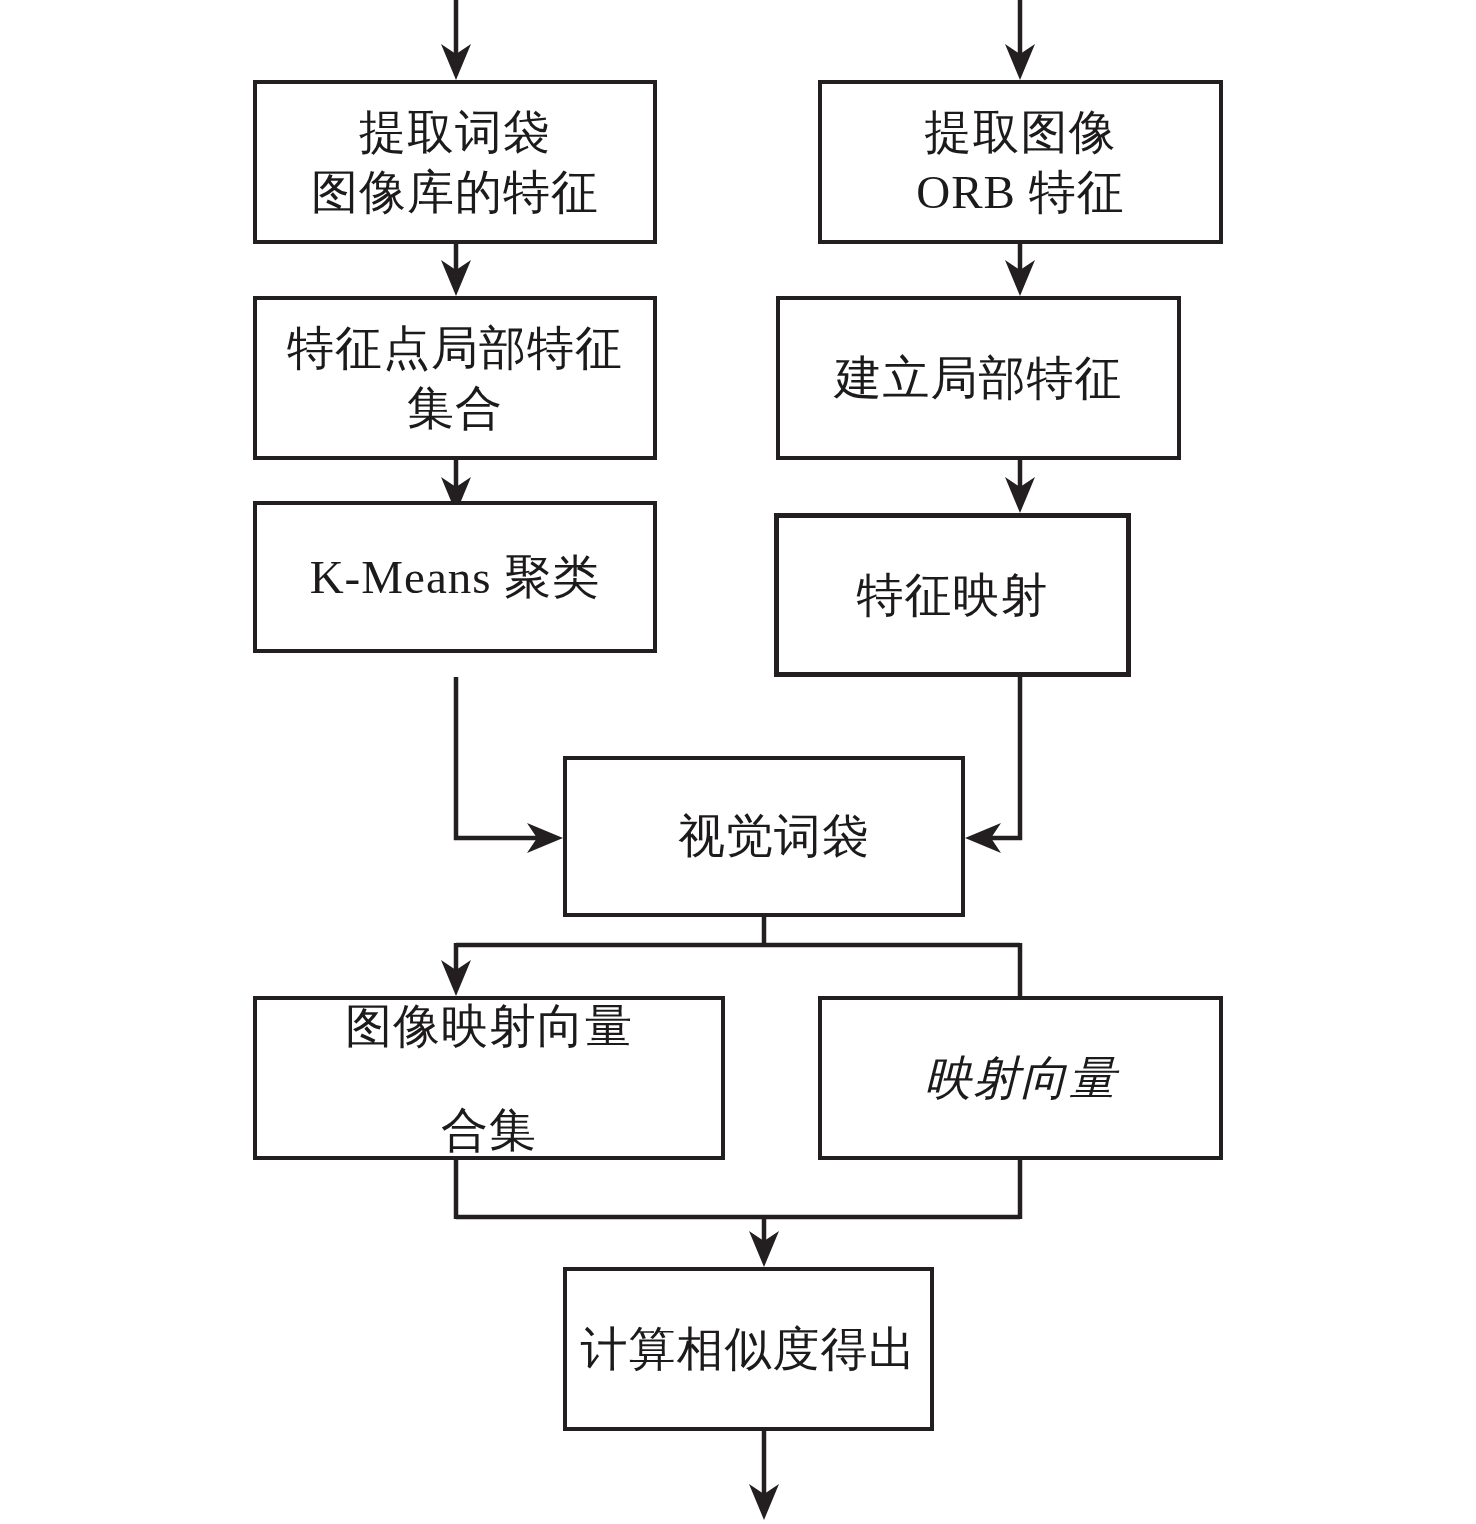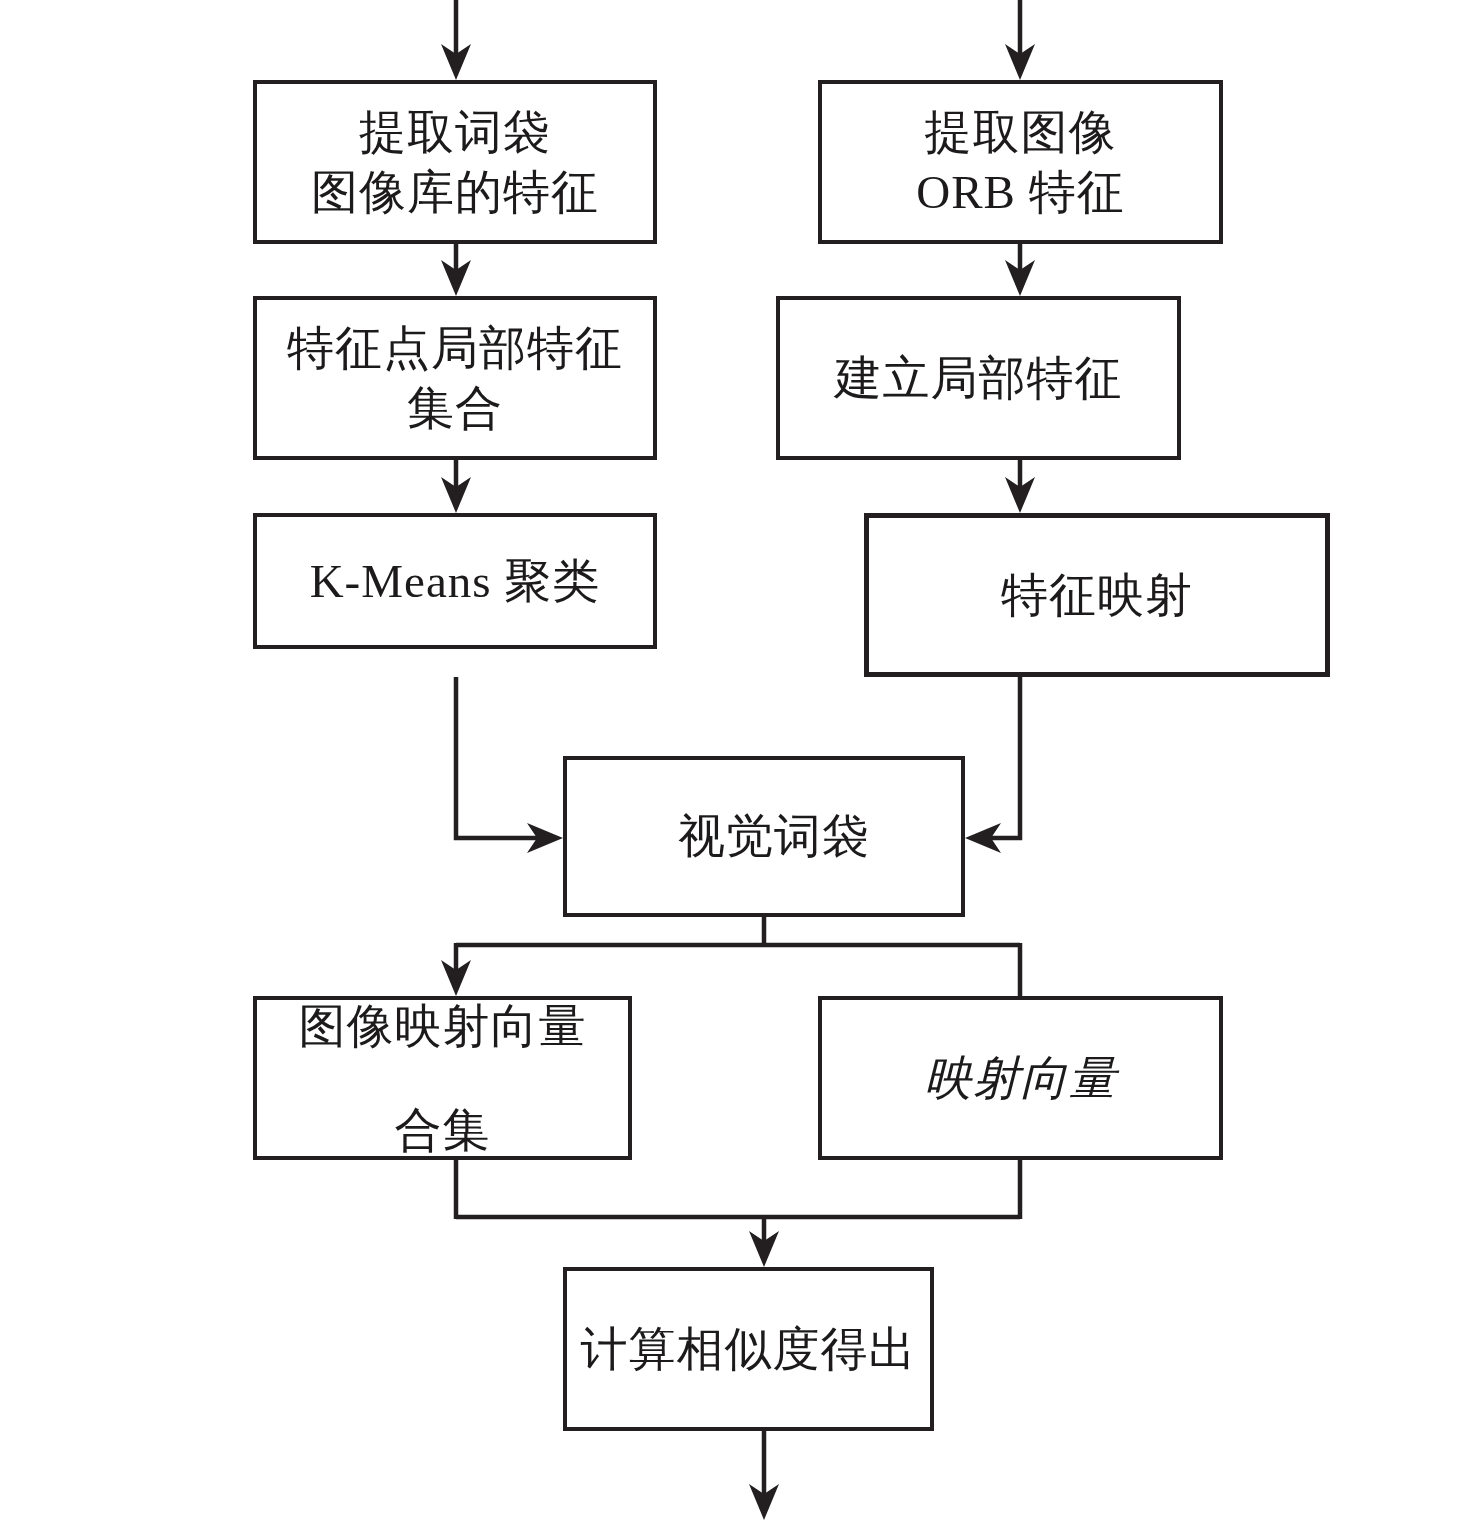--- a/index.html
+++ b/index.html
@@ -47,24 +47,24 @@
     letter-spacing: 1px;
   }
   .node.thick { border-width: 5px; }
   .node span { display: block; white-space: nowrap; }
 
   
   #n-l1   { left: 253px; top: 80px;   width: 404px; height: 164px; }
   #n-r1   { left: 818px; top: 80px;   width: 405px; height: 164px; }
   #n-l2   { left: 253px; top: 296px;  width: 404px; height: 164px; }
   #n-r2   { left: 776px; top: 296px;  width: 405px; height: 164px; }
-  #n-l3   { left: 253px; top: 513px;  width: 404px; height: 136px; text-align: right; }
-  #n-r3   { left: 864px; top: 513px;  width: 466px; height: 164px; align-items: center; }
+  #n-l3   { left: 253px; top: 501px;  width: 404px; height: 152px; text-align: right; }
+  #n-r3   { left: 774px; top: 513px;  width: 357px; height: 164px; align-items: center; }
   #n-mid  { left: 563px; top: 756px;  width: 402px; height: 161px; padding-left: 20px; }
-  #n-l4   { left: 253px; top: 996px;  width: 379px; height: 164px; gap: 44px; }
+  #n-l4   { left: 253px; top: 996px;  width: 472px; height: 164px; gap: 44px; }
   #n-r4   { left: 818px; top: 996px;  width: 405px; height: 164px; font-style: italic; }
   #n-fin  { left: 563px; top: 1267px; width: 371px; height: 164px; }
 </style>
 </head>
 <body>
 
 <div id="stage">
 
   <svg id="connectors" viewBox="0 0 1476 1524" xmlns="http://www.w3.org/2000/svg">
 

